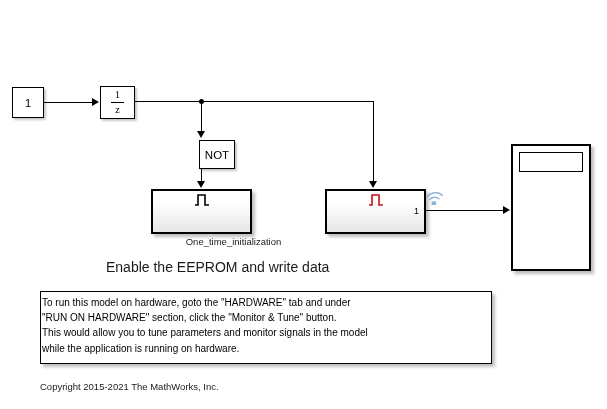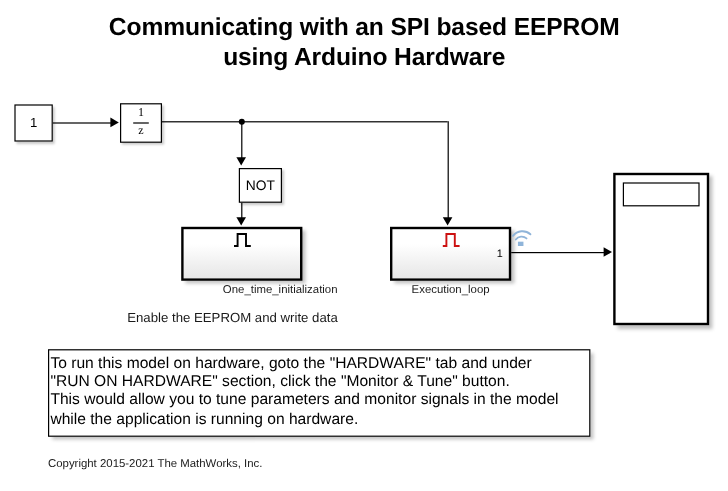--- a/index.html
+++ b/index.html
@@ -108,24 +108,24 @@
     color: #1a1a1a;
     white-space: nowrap;
     text-align: center;
   }
   #cap-init { left: 151px; top: 236px; width: 101px; margin-left: 32px; }
   #cap-exec { left: 325px; top: 236px; width: 101px; }
 
   .desc {
     position: absolute;
     font-family: "Liberation Sans", sans-serif;
-    font-size: 11px;
+    font-size: 14px;
     color: #1a1a1a;
     white-space: nowrap;
-    text-align: left;
+    text-align: right;
   }
   #desc-init { left: 106px; top: 259px; width: 192px; }
   #desc-exec { left: 310px; top: 259px; width: 192px; }
 
   .port-num {
     position: absolute;
     font-family: "Liberation Sans", sans-serif;
     font-size: 9px;
     color: #000;
   }
@@ -215,21 +215,21 @@
     background: #ffffff;
     box-shadow: 3px 3px 3px rgba(0,0,0,0.25);
     overflow: hidden;
   }
   #note-text {
     position: absolute;
     left: 1px;
     top: 3px;
     width: 460px;
     font-family: "Liberation Sans", sans-serif;
-    font-size: 13px;
+    font-size: 10px;
     line-height: 15.2px;
     color: #000000;
     white-space: pre;
   }
 
   
   #copyright {
     position: absolute;
     left: 0;
     top: 381px;
@@ -239,24 +239,20 @@
     font-size: 9.5px;
     color: #1a1a1a;
     margin-left: 40px;
   }
 </style>
 </head>
 <body>
 
 <div id="canvas">
 
-  <div class="model-title">
-    <span>Communicating with an SPI based EEPROM</span>
-    <span class="line2">using Arduino Hardware</span>
-  </div>
 
   <div class="block" id="const-block">
     <div class="block-label">1</div>
   </div>
 
   <div class="wire-h" style="left:44px; top:102px; width:49px;"></div>
   <div class="arrow-r" style="left:92px; top:97.5px;"></div>
 
   <div class="block" id="delay-block">
     <div class="block-label">
@@ -290,21 +286,20 @@
     </svg>
   </div>
   <div class="caption" id="cap-init">One_time_initialization</div>
   <div class="desc" id="desc-init">Enable the EEPROM and write data</div>
 
   <div class="subsystem" id="subsys-exec">
     <svg class="trigger-glyph" viewBox="0 0 16 13">
       <polyline points="1,12 1,12 4,12 4,2 11,2 11,12 15,12" fill="none" stroke="#cc1111" stroke-width="1.6"></polyline>
     </svg>
   </div>
-  <div class="caption" id="cap-exec">Execution_loop</div>
   <div class="port-num" id="exec-out-port">1</div>
 
   <svg id="log-badge" viewBox="0 0 22 18">
     <path d="M3.5,6.5 A10,10 0 0 1 18,5.2" fill="none" stroke="#8fb4d9" stroke-width="1.6" stroke-linecap="round"></path>
     <path d="M5.8,9.6 A6.2,6.2 0 0 1 14.8,8.7" fill="none" stroke="#8fb4d9" stroke-width="1.5" stroke-linecap="round"></path>
     <rect x="7.6" y="11.4" width="4.6" height="3.6" fill="#8fb4d9"></rect>
   </svg>
 
   <div class="wire-h" style="left:426px; top:210px; width:82px;"></div>
   <div class="arrow-r" style="left:503px; top:205.5px;"></div>

